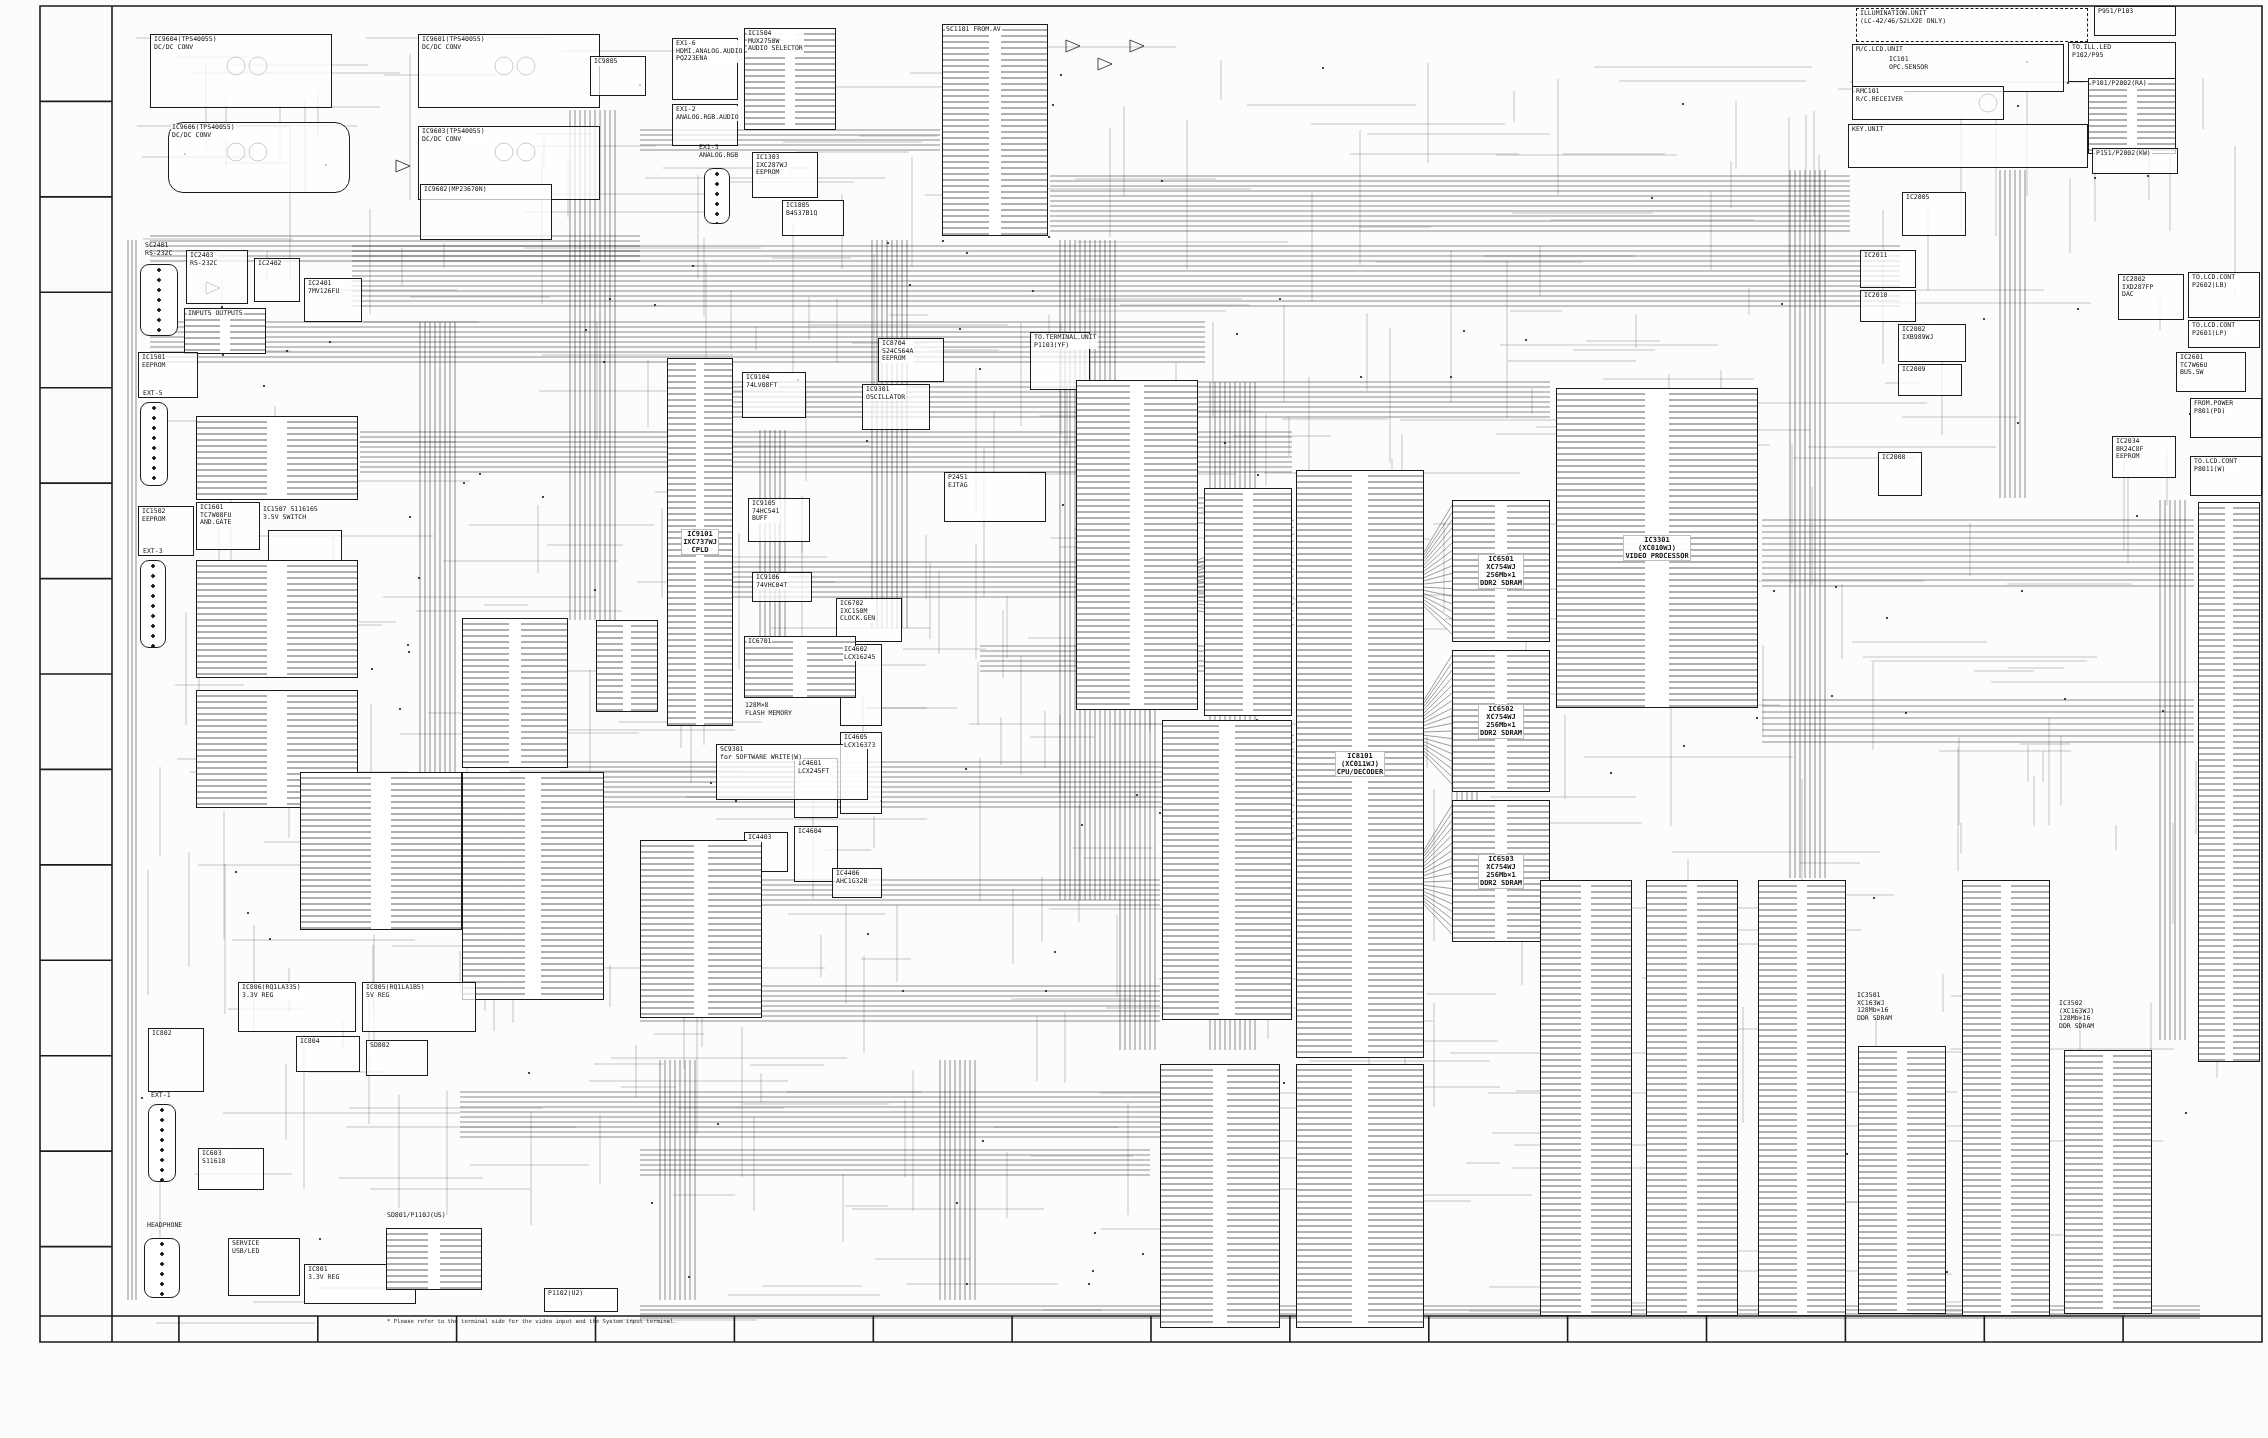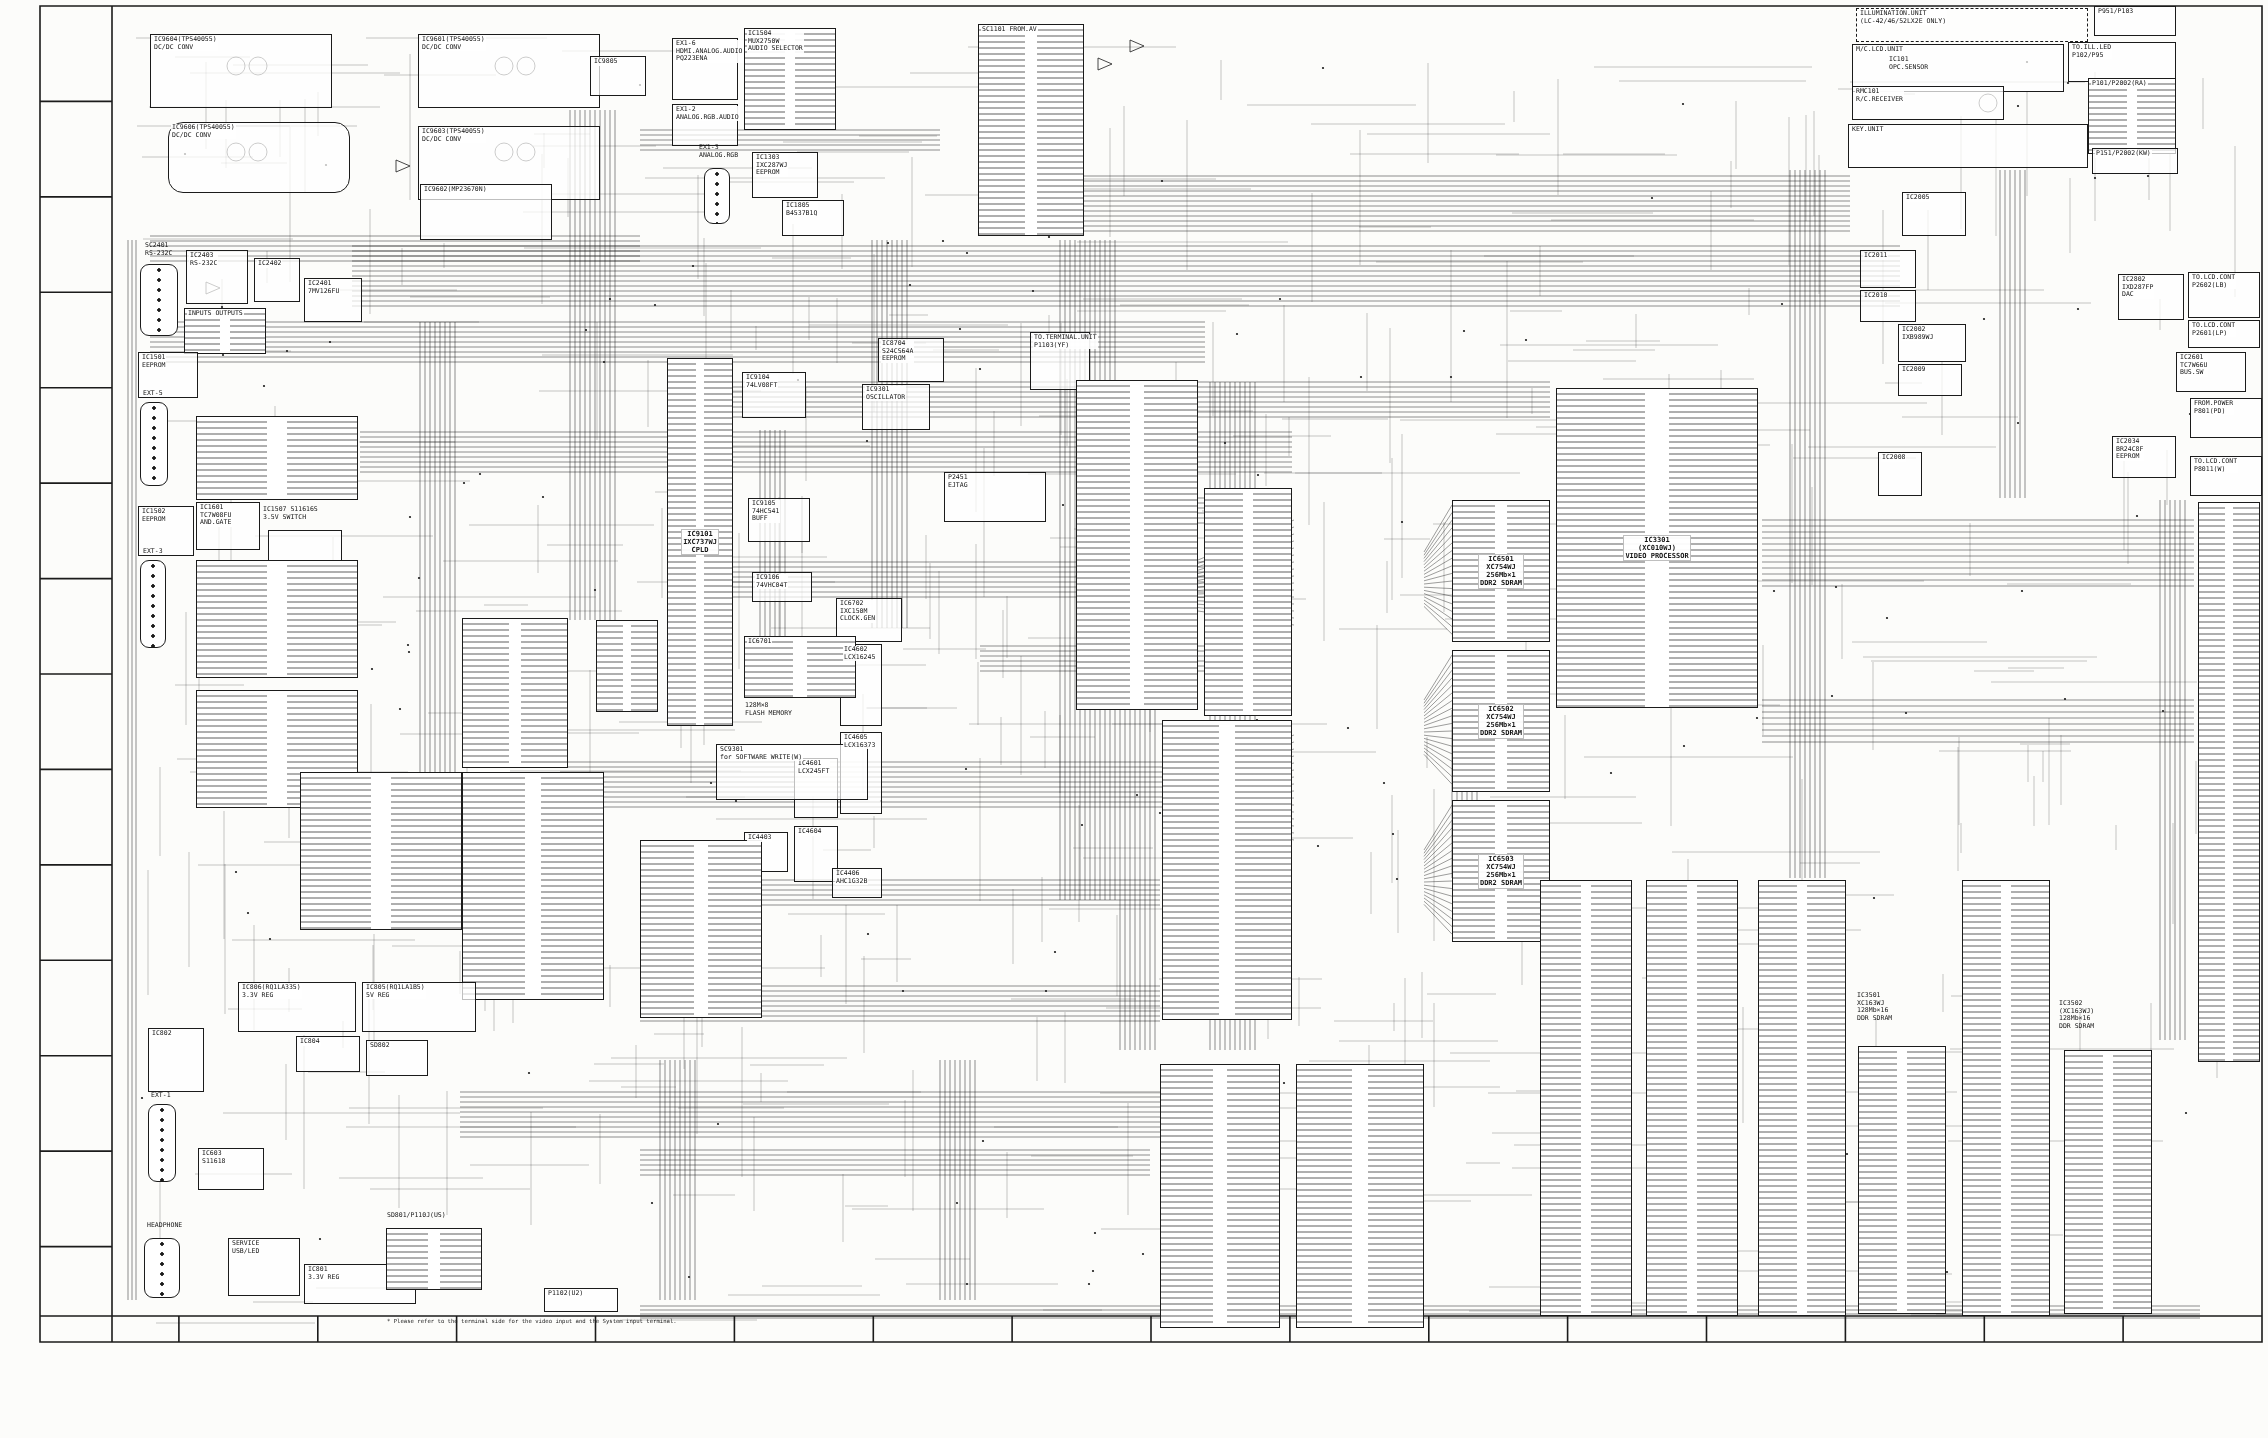--- a/index.html
+++ b/index.html
@@ -236,21 +236,21 @@
       <div class="blk conn" style="left: 704px; top: 168px; width: 26px; height: 56px;"></div>
       <div class="blk box" style="left: 752px; top: 152px; width: 66px; height: 46px;">
         <span class="lbl">IC1303
 IXC287WJ
 EEPROM</span>
       </div>
       <div class="blk box" style="left: 782px; top: 200px; width: 62px; height: 36px;">
         <span class="lbl">IC1805
 B4537B1Q</span>
       </div>
-      <div class="blk pins" style="left: 978px; top: 24px; width: 106px; height: 212px;">
+      <div class="blk pins" style="left: 942px; top: 24px; width: 106px; height: 212px;">
         <span class="lbl">SC1101 FROM.AV</span>
       </div>
       <div class="blk box" style="left: 1030px; top: 332px; width: 60px; height: 58px;">
         <span class="lbl">TO.TERMINAL.UNIT
 P1103(YF)</span>
       </div>
       <div class="blk dashed" style="left: 1856px; top: 8px; width: 232px; height: 34px;">
         <span class="lbl">ILLUMINATION.UNIT
 (LC-42/46/52LX2E ONLY)</span>
       </div>
@@ -413,20 +413,25 @@
 IXC150M
 CLOCK.GEN</span>
       </div>
       <div class="blk box" style="left: 944px; top: 472px; width: 102px; height: 50px;">
         <span class="lbl">P2451
 EJTAG</span>
       </div>
       <div class="blk pins" style="left: 1076px; top: 380px; width: 122px; height: 330px;"></div>
       <div class="blk pins" style="left: 1162px; top: 720px; width: 130px; height: 300px;"></div>
       <div class="blk pins" style="left: 1204px; top: 488px; width: 88px; height: 228px;"></div>
+      <div class="blk pins center" style="left: 1296px; top: 470px; width: 128px; height: 588px;">
+        <span class="lbl">IC8101
+(XC011WJ)
+CPU/DECODER</span>
+      </div>
       <div class="blk pins center" style="left: 1452px; top: 500px; width: 98px; height: 142px;">
         <span class="lbl">IC6501
 XC754WJ
 256Mb×1
 DDR2 SDRAM</span>
       </div>
       <div class="blk pins center" style="left: 1452px; top: 650px; width: 98px; height: 142px;">
         <span class="lbl">IC6502
 XC754WJ
 256Mb×1

